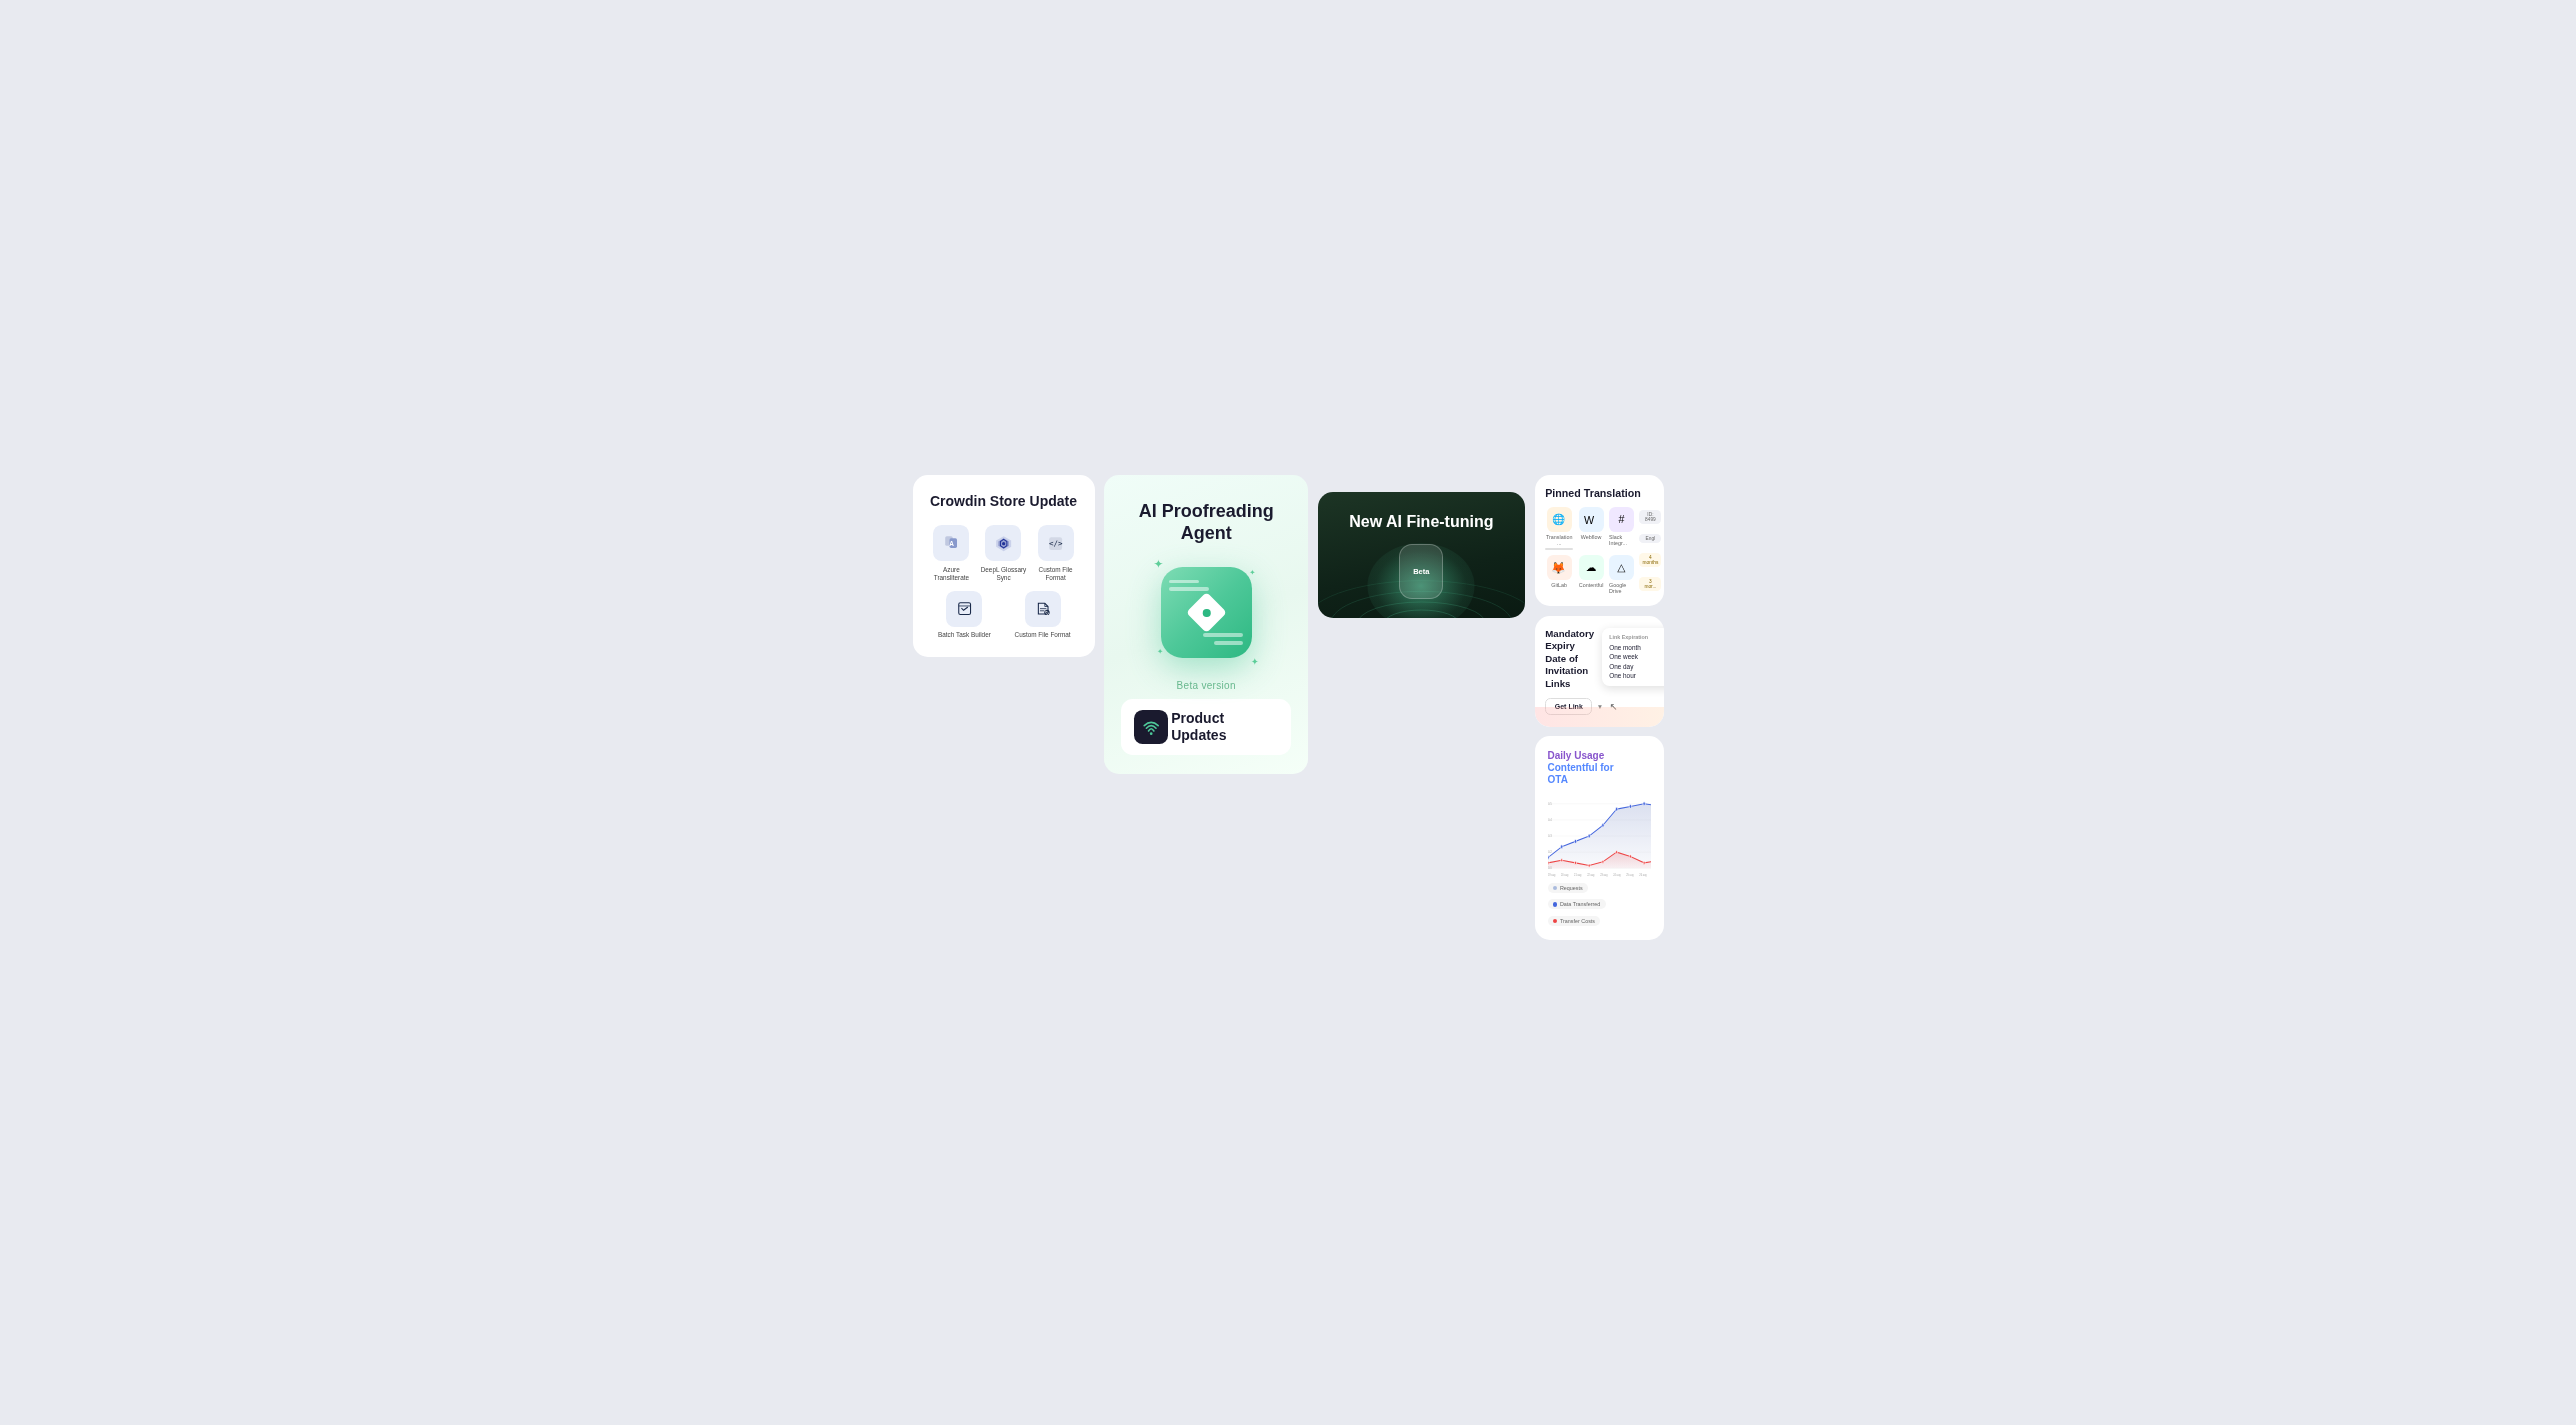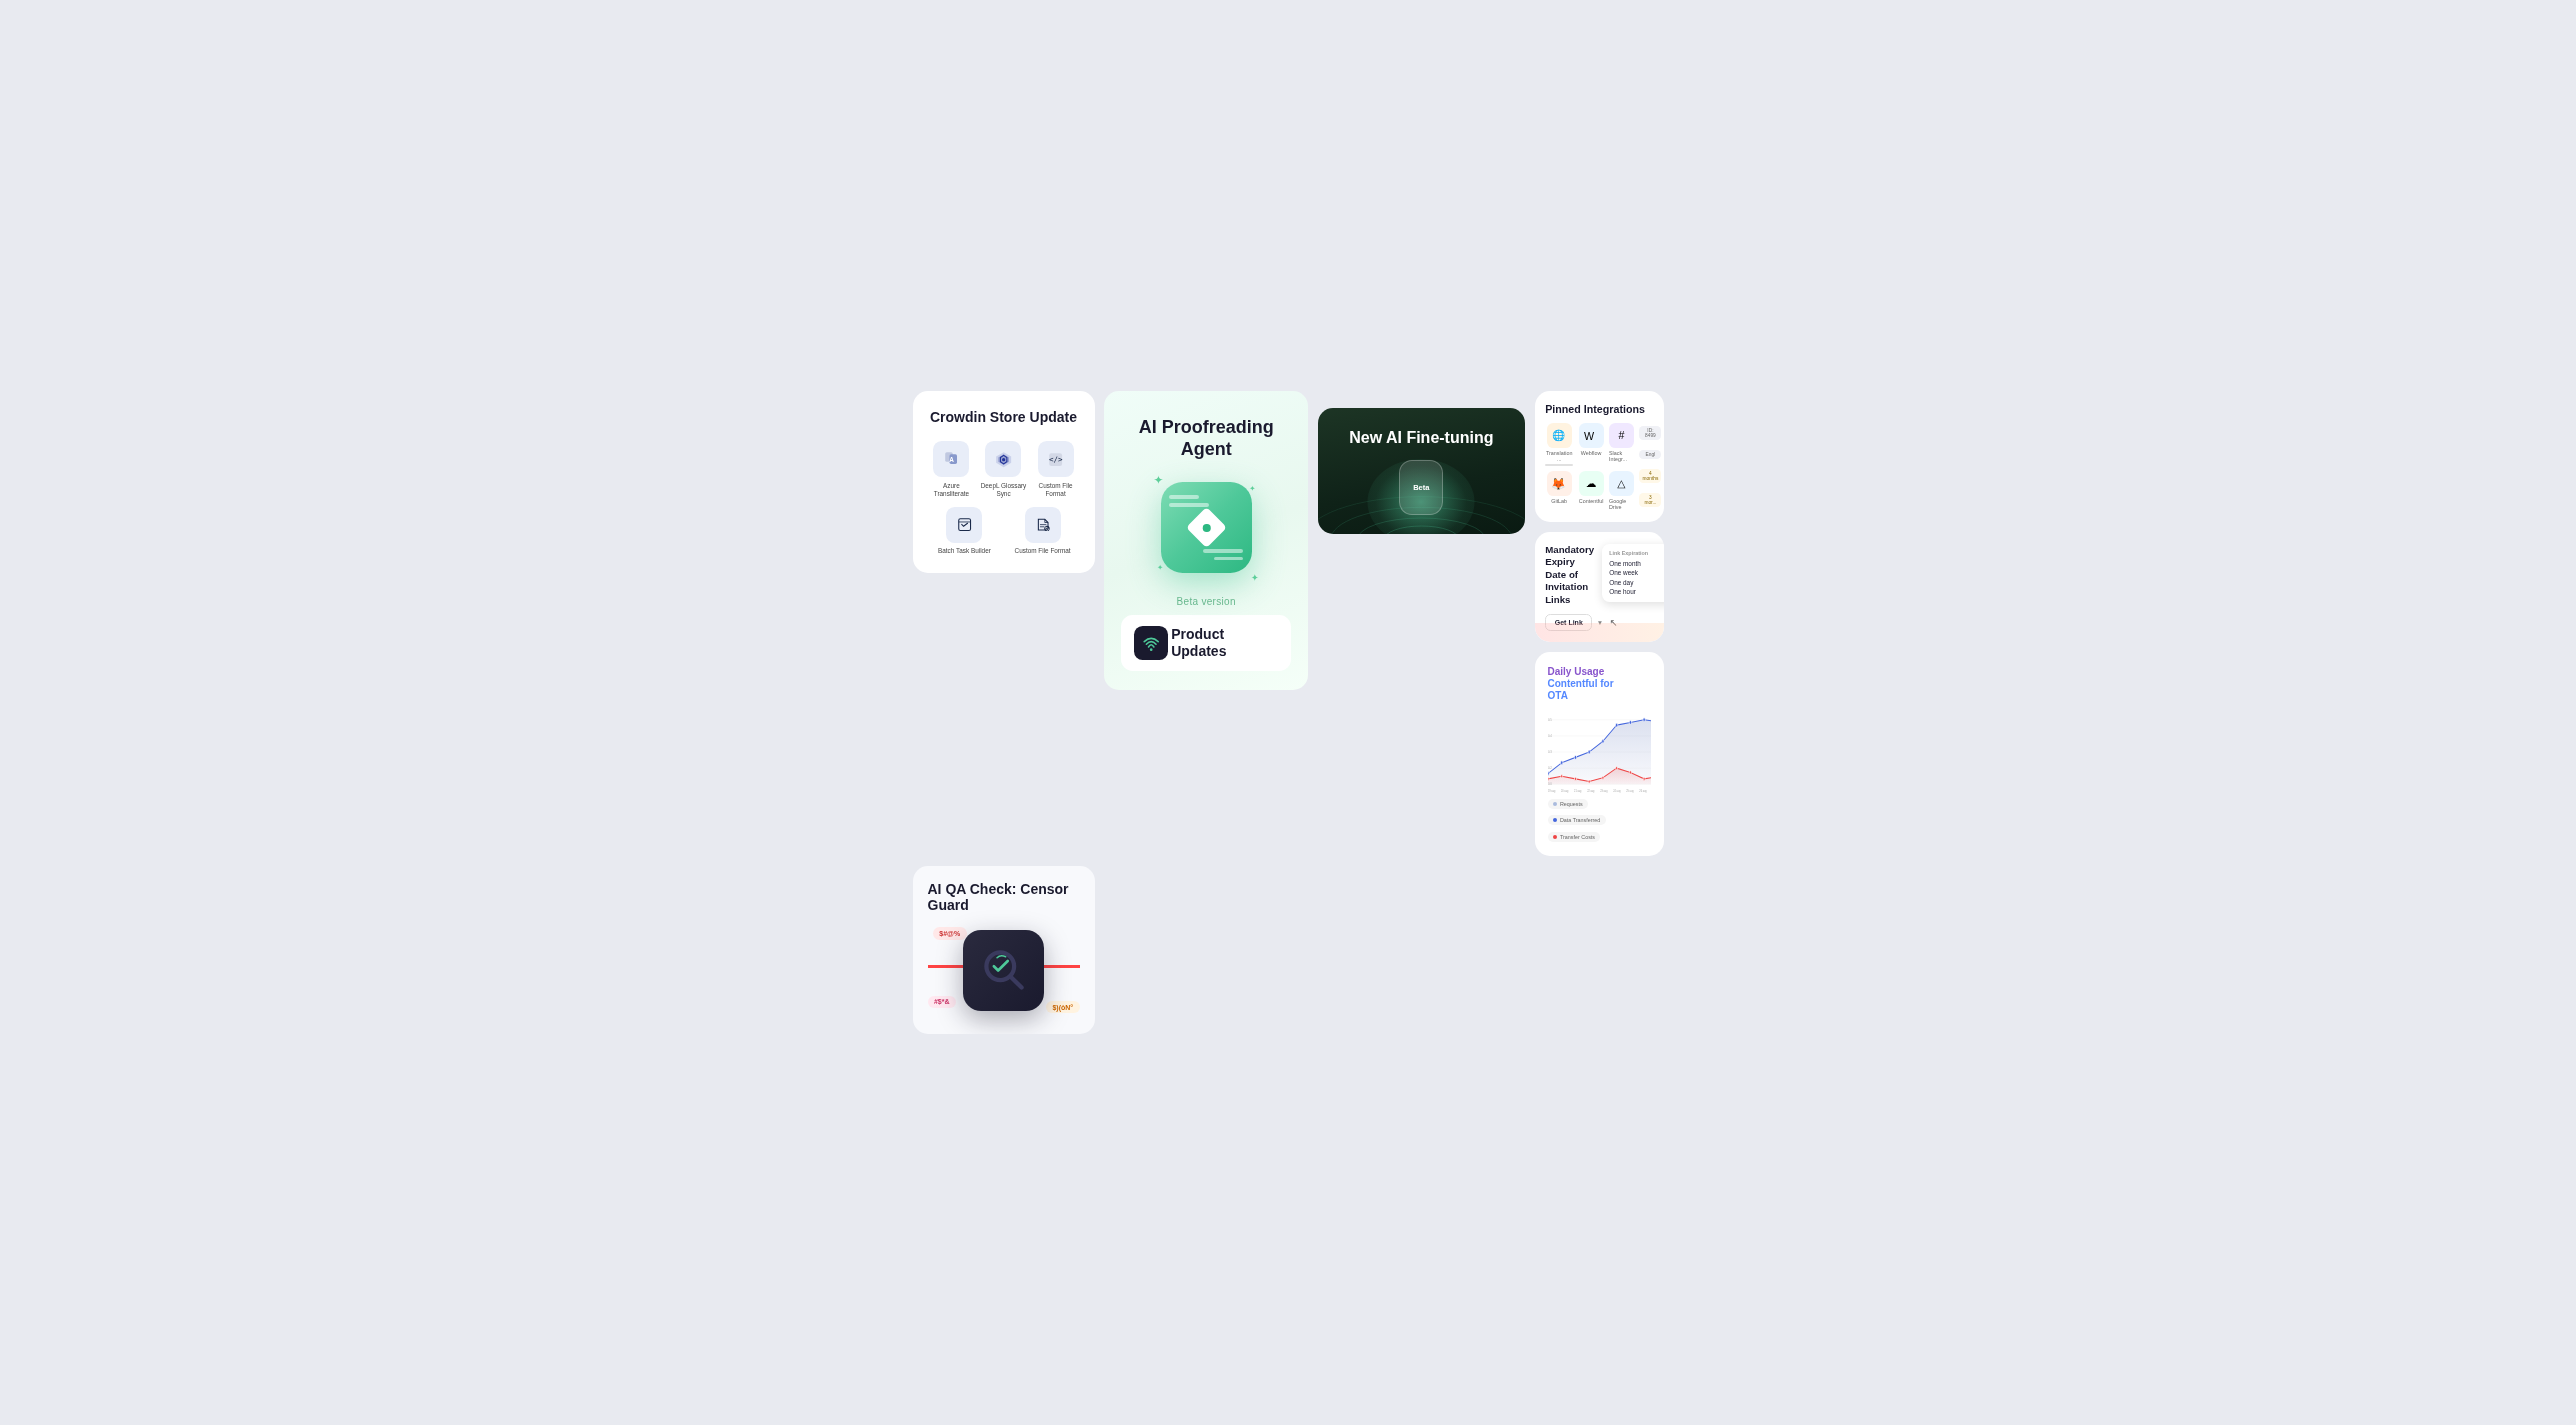--- a/index.html
+++ b/index.html
@@ -188,21 +188,21 @@
             <circle cx="19" cy="31" r="2.5" fill="#4ec899"></circle>
           </svg>
         </div>
         <h2 style="font-size:14px;font-weight:800;color:#1a1a2e;line-height:1.2;">Product Updates</h2>
       </div>
     </div>
 
     <div style="display:flex;flex-direction:column;gap:9.7px;">
 
       <div style="background:#fff;border-radius:15px;padding:11.8px 10.7px;">
-        <h3 style="font-size:10.7px;font-weight:700;color:#1a1a2e;margin-bottom:7.5px;">Pinned Integrations</h3>
+        <h3 style="font-size:10.7px;font-weight:700;color:#1a1a2e;margin-bottom:7.5px;">Pinned Translation</h3>
         <div style="display:flex;gap:5.4px;align-items:stretch;">
           <div style="flex:1;">
             <div style="display:grid;grid-template-columns:1fr 1fr 1fr;gap:5.4px;">
 
               <div style="display:flex;flex-direction:column;align-items:center;gap:2.1px;">
                 <div style="width:25px;height:25px;border-radius:6.4px;background:#fff3e0;display:flex;align-items:center;justify-content:center;font-size:10.7px;">🌐</div>
                 <span style="font-size:5.4px;color:#666;text-align:center;">Translation ...</span>
                 <div style="height:2.1px;width:28px;background:#e0e0e0;border-radius:1.1px;"></div>
               </div>
               <div style="display:flex;flex-direction:column;align-items:center;gap:2.1px;">
@@ -357,36 +357,16 @@
       <div style="position:absolute;bottom:0;left:0;right:0;height:64px;overflow:hidden;z-index:1;">
         <svg width="100%" height="64" viewBox="0 0 240 120" preserveAspectRatio="xMidYMax meet">
           <ellipse cx="120" cy="130" rx="220" ry="80" fill="none" stroke="rgba(78,200,153,0.15)" stroke-width="1.5"></ellipse>
           <ellipse cx="120" cy="130" rx="170" ry="60" fill="none" stroke="rgba(78,200,153,0.2)" stroke-width="1.5"></ellipse>
           <ellipse cx="120" cy="130" rx="120" ry="40" fill="none" stroke="rgba(78,200,153,0.25)" stroke-width="1.5"></ellipse>
           <ellipse cx="120" cy="130" rx="70" ry="25" fill="none" stroke="rgba(78,200,153,0.3)" stroke-width="1.5"></ellipse>
         </svg>
       </div>
     </div>
 
-    <div style="grid-row:2;grid-column:1;background:#f8f9fc;border-radius:15px;padding:15px;display:flex;flex-direction:column;gap:7.5px;position:relative;overflow:hidden;">
-      <h2 style="font-size:14px;font-weight:800;color:#1a1a2e;line-height:1.2;">AI QA Check: Censor Guard</h2>
-      <div style="position:relative;display:flex;align-items:center;justify-content:center;flex:1;min-height:97px;">
-
-        <div style="position:absolute;width:100%;height:2.7px;background:#ff4444;top:45%;left:0;"></div>
-
-        <div style="width:81px;height:81px;background:linear-gradient(135deg,#2a2a3e,#1a1a2e);border-radius:18px;display:flex;align-items:center;justify-content:center;box-shadow:0 8.6px 26px rgba(26,26,46,0.35);position:relative;z-index:2;">
-          <svg width="48" height="48" viewBox="0 0 90 90">
-            <circle cx="38" cy="38" r="26" fill="none" stroke="#3a3a5e" stroke-width="8"></circle>
-            <line x1="57" y1="57" x2="78" y2="78" stroke="#3a3a5e" stroke-width="8" stroke-linecap="round"></line>
-            <polyline points="26,38 34,46 52,28" fill="none" stroke="#4ec899" stroke-width="5" stroke-linecap="round" stroke-linejoin="round"></polyline>
-            <path d="M32 22 Q38 16 48 20" fill="none" stroke="#4ec899" stroke-width="3" stroke-linecap="round"></path>
-          </svg>
-        </div>
-
-        <div style="position:absolute;top:5.4px;left:5.4px;background:#ffe8e8;color:#cc3333;border-radius:8.6px;padding:2.7px 6.4px;font-size:7px;font-weight:700;">$#@%</div>
-        <div style="position:absolute;bottom:10.7px;left:0;background:#ffe8f0;color:#cc3366;border-radius:8.6px;padding:2.7px 6.4px;font-size:7px;font-weight:700;">#$*&amp;</div>
-        <div style="position:absolute;bottom:5.4px;right:0;background:#fff3e0;color:#cc6600;border-radius:8.6px;padding:2.7px 6.4px;font-size:7px;font-weight:700;">$)(ȯN°</div>
-      </div>
-    </div>
 
   </div>
 </div>
 
 
 </body></html>

